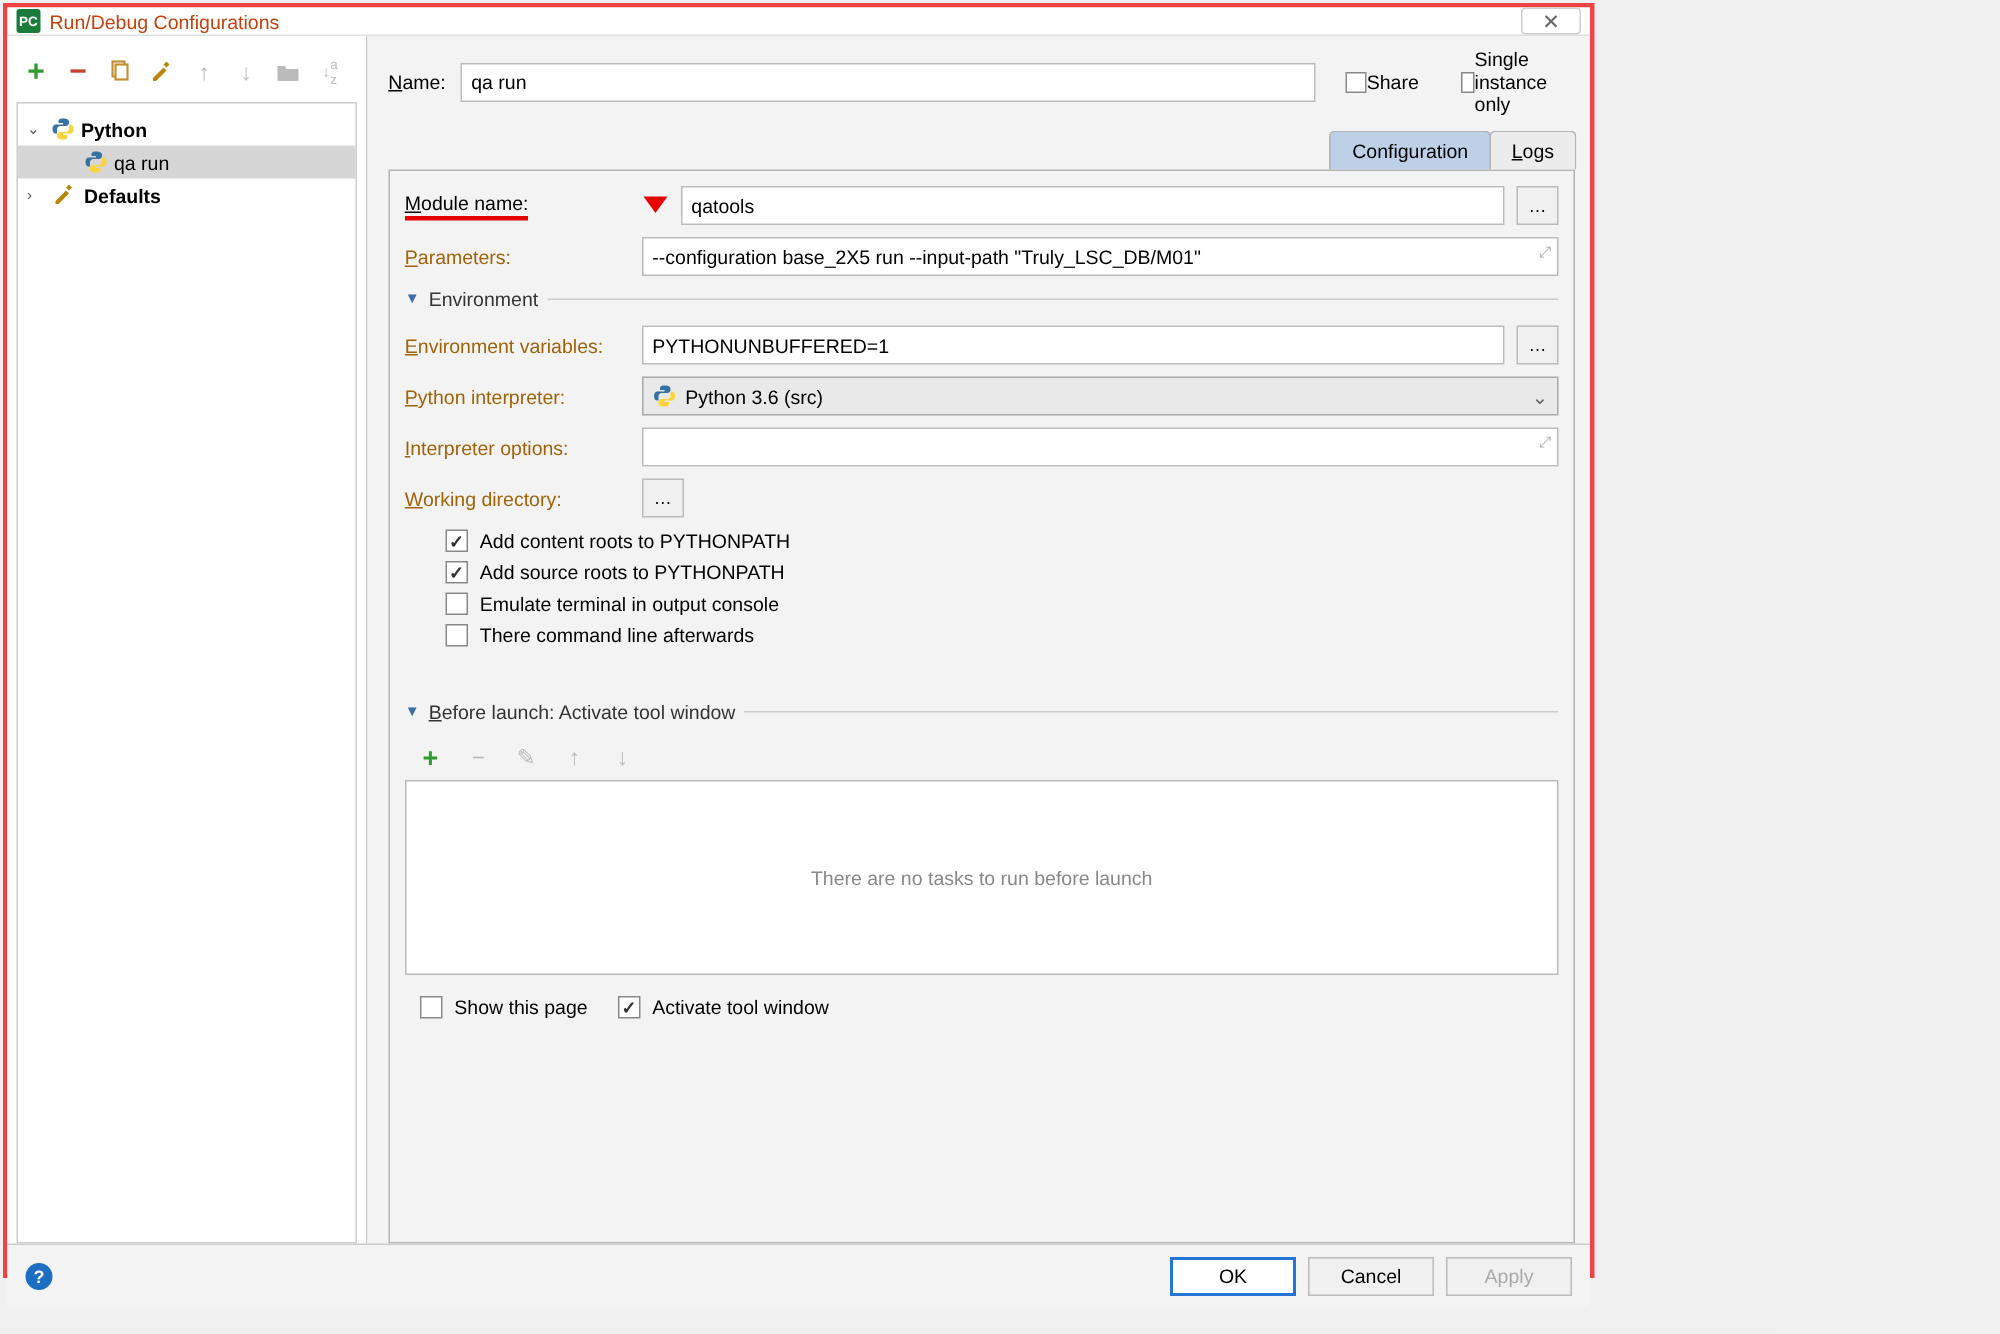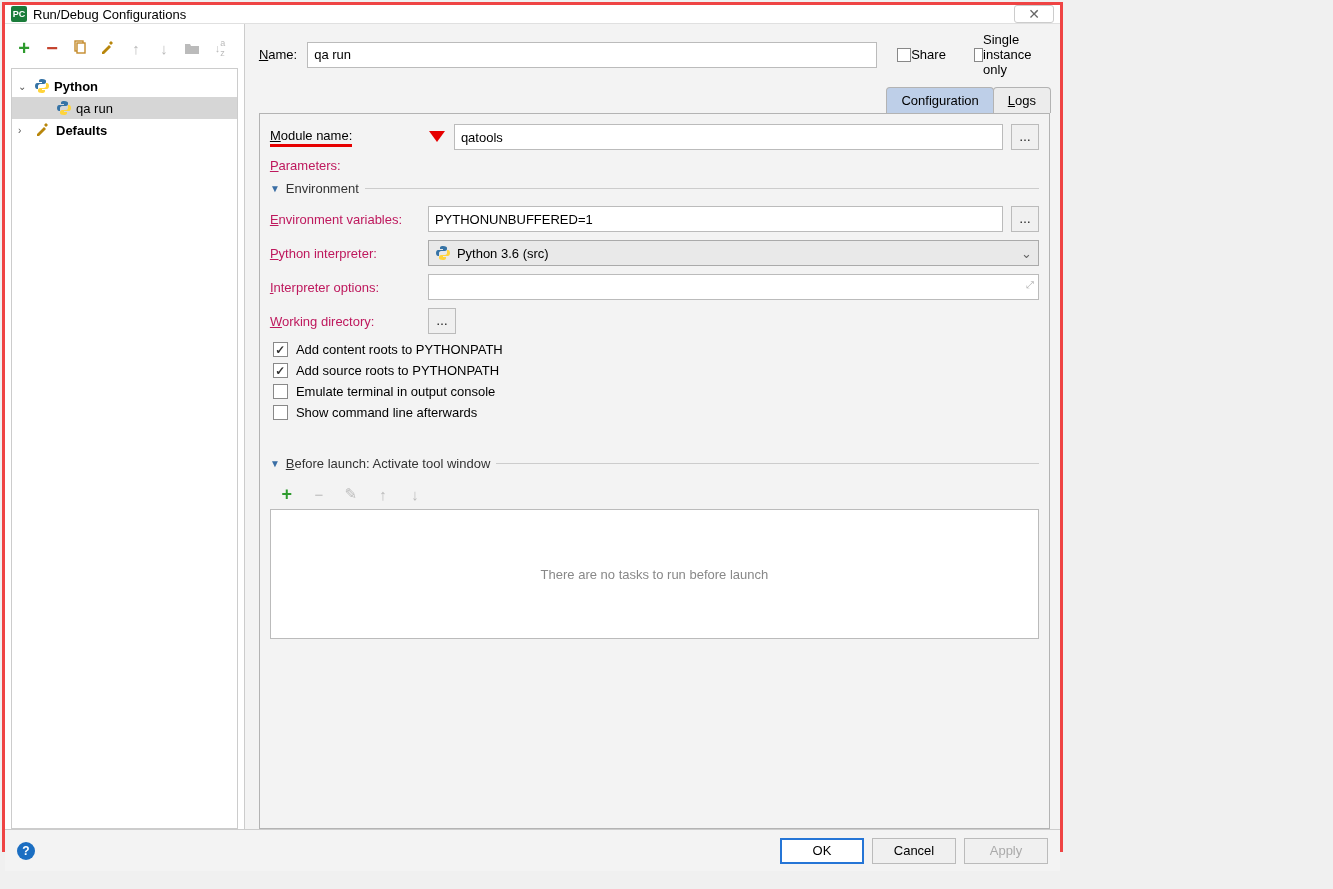--- a/index.html
+++ b/index.html
@@ -2,21 +2,21 @@
 <html><head>
 <meta charset="utf-8">
 <style>
   * { box-sizing: border-box; margin: 0; padding: 0; font-family: "Segoe UI", Tahoma, sans-serif; font-size: 13px; }
   body { background: #f0f0f0; width: 1333px; height: 889px; overflow: hidden; }
   
   .window { width: 1061px; height: 850px; background: #f5f5f5; border: 3px solid #ef4444; display: flex; flex-direction: column; margin:2px;}
   
   .titlebar { height: 22px; background: #fff; border-bottom: 1px solid #e0e0e0; display: flex; align-items: center; padding: 0 6px; gap:6px;}
   .titlebar .app-icon { width:16px; height:16px; background:#1a7c3a; color:#fff; font-size:9px; font-weight:bold; display:inline-flex; align-items:center; justify-content:center; border-radius:2px;}
-  .titlebar .title { color:#000000;}
+  .titlebar .title { color:#c2410c;}
   .titlebar .close-btn { margin-left:auto; width:40px; height:18px; border:1px solid #ccc; border-radius:3px; display:flex; align-items:center; justify-content:center; font-size:14px; color:#666;}
   
   .content { flex:1; display:flex; flex-direction:column; background:#f3f3f3; }
   
   .top-row { display:flex; height:805px;}
   
   .left-panel { width:405px; border-right:1px solid #ccc; background:#fff; display:flex; flex-direction:column; padding:8px 6px 0 6px;}
   .left-toolbar { height:32px; display:flex; align-items:center; gap:10px; padding:0 4px;}
   .tb-icon { width:18px; height:18px; display:inline-flex; align-items:center; justify-content:center; color:#888; font-size:15px;}
   .tb-add { color:#2e9b2e; font-size:20px; font-weight:bold;}
@@ -36,36 +36,36 @@
   .checkbox-row { display:flex; align-items:center; gap:0;}
   .checkbox-row .cb { width:14px; height:14px; border:1px solid #888; background:#fff;}
   
   .tabs { display:flex; border-bottom:1px solid #b3b3b3; margin-bottom:0;justify-content:flex-end;}
   .tab { padding:5px 14px; border:1px solid #b3b3b3; border-bottom:none; background:#ececec; margin-right:-1px; border-top-left-radius:4px; border-top-right-radius:4px;}
   .tab.active { background:#becfe8; }
   
   .config-body { border:1px solid #b3b3b3; border-top:none; background:#f3f3f3; padding:10px 10px 14px 10px; flex:1; overflow:auto;}
   
   .form-row { display:flex; align-items:center; margin-bottom:8px; gap:8px;}
-  .form-label { width:150px; color:#be185d;}
+  .form-label { width:150px; color:#a16207;}
   .form-input { flex:1; height:26px; border:1px solid #bbb; background:#fff; padding:0 6px;}
   .form-select { flex:1; height:26px; border:1px solid #aaa; background:#e9e9e9; padding:0 6px; display:flex; align-items:center; gap:6px;}
   .ellipsis-btn { width:28px; height:26px; border:1px solid #bbb; background:#f0f0f0; display:flex; align-items:center; justify-content:center; font-size:12px;}
   .mono { font-family:"Consolas","Courier New",monospace; font-size:13px;}
   .expand-corner { position:relative;}
   .expand-corner::after { content:"⤢"; position:absolute; right:4px; top:4px; font-size:10px; color:#aaa;}
   
   .dropdown-red { width:18px; height:14px; display:inline-block;}
   .dropdown-red svg { display:block;}
   
   .section-header { display:flex; align-items:center; gap:6px; color:#333; margin:6px 0 10px 0;}
   .section-header .tri { color:#3a6ea5; font-size:10px;}
   .section-line { flex:1; height:1px; background:#ccc;}
   
-  .cb-row { display:flex; align-items:center; gap:8px; margin:6px 0 6px 3px;}
+  .cb-row { display:flex; align-items:center; gap:8px; margin:6px 0 6px 27px;}
   .cb-row .cb { width:15px; height:15px; border:1px solid #888; background:#fff; display:flex; align-items:center; justify-content:center; font-size:12px; color:#333;}
   .cb.checked::after{ content:"✓"; font-weight:bold;}
   
   .before-toolbar { display:flex; gap:14px; padding:4px 0 6px 8px; align-items:center;}
   .before-box { height:130px; border:1px solid #bbb; background:#fff; display:flex; align-items:center; justify-content:center; color:#888;}
   
   .footer { height:42px; border-top:1px solid #ccc; background:#f3f3f3; display:flex; align-items:center; padding:0 12px;}
   .help-icon { width:18px; height:18px; border-radius:50%; background:#1b6ec2; color:#fff; font-size:12px; font-weight:bold; display:flex; align-items:center; justify-content:center;}
   .footer-buttons { margin-left:auto; display:flex; gap:8px;}
   .btn { width:84px; height:26px; border:1px solid #bbb; background:#f0f0f0; display:flex; align-items:center; justify-content:center;}
@@ -177,20 +177,23 @@
               <svg width="18" height="14" viewBox="0 0 18 14">
                   <path d="M1 1 L17 1 L9 12 Z" fill="#e60000"></path>
                 </svg>
             </span>
             <input class="form-input" value="qatools" style="">
             <div class="ellipsis-btn">…</div>
           </div>
 
           <div class="form-row">
             <span class="form-label"><span class="u">P</span>arameters:</span>
+            <div class="form-input mono expand-corner" style="display:flex;align-items:center;">
+                <span>--configuration base_2X5 run --input-path "Truly_LSC_DB/M01"</span>
+              </div>
           </div>
 
           <div class="section-header">
             <span class="tri">▼</span>
             <span>Environment</span>
             <span class="section-line"></span>
           </div>
 
           <div class="form-row">
             <span class="form-label"><span class="u">E</span>nvironment variables:</span>
@@ -229,21 +232,21 @@
           <div class="cb-row">
             <span class="cb checked"></span>
               <span>Add source roots to PYTHONPATH</span>
           </div>
           <div class="cb-row">
             <span class="cb"></span>
               <span>Emulate terminal in output console</span>
           </div>
           <div class="cb-row">
             <span class="cb"></span>
-              <span>Show command line afterwards</span>
+              <span>There command line afterwards</span>
           </div>
 
           <div style="height:24px;"></div>
 
           <div class="section-header">
             <span class="tri">▼</span>
             <span><span class="u">B</span>efore launch: Activate tool window</span>
             <span class="section-line"></span>
           </div>
 
@@ -251,20 +254,30 @@
             <span class="tb-icon tb-add" style="font-size:18px;">+</span>
             <span class="tb-icon" style="color:#bbb;">−</span>
             <span class="tb-icon" style="color:#bbb;">✎</span>
             <span class="tb-icon" style="color:#bbb;">↑</span>
             <span class="tb-icon" style="color:#bbb;">↓</span>
           </div>
           <div class="before-box">
             <span>There are no tasks to run before launch</span>
           </div>
 
+          <div style="display:flex; gap:20px; margin-top:14px; padding-left:10px;">
+            <div class="cb-row" style="margin:0;">
+              <span class="cb"></span>
+                <span>Show this page</span>
+            </div>
+            <div class="cb-row" style="margin:0;">
+              <span class="cb checked"></span>
+                <span>Activate tool window</span>
+            </div>
+          </div>
 
         </div>
       </div>
     </div>
 
     <div class="footer">
       <span class="help-icon">?</span>
       <div class="footer-buttons">
         <div class="btn primary">OK</div>
         <div class="btn">Cancel</div>

